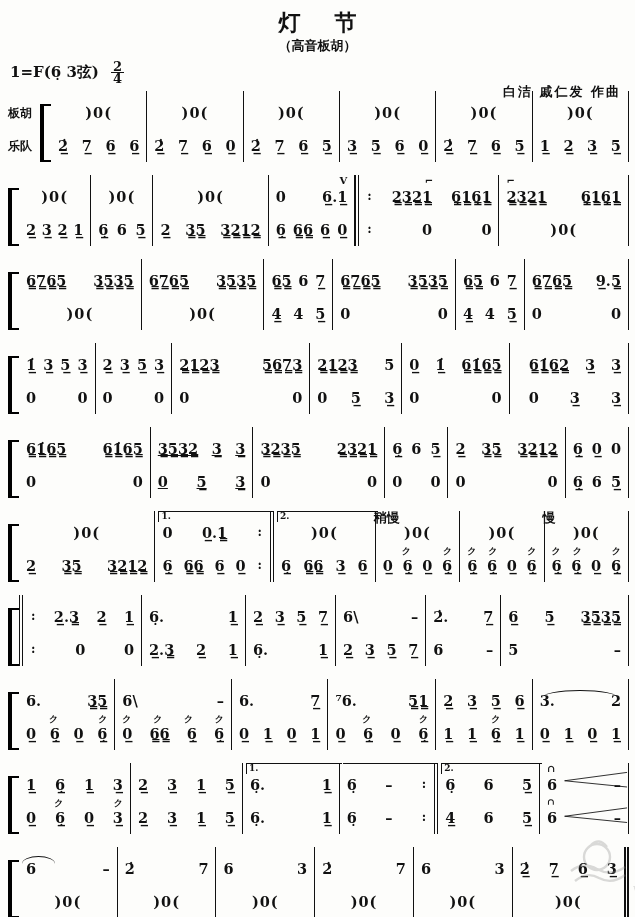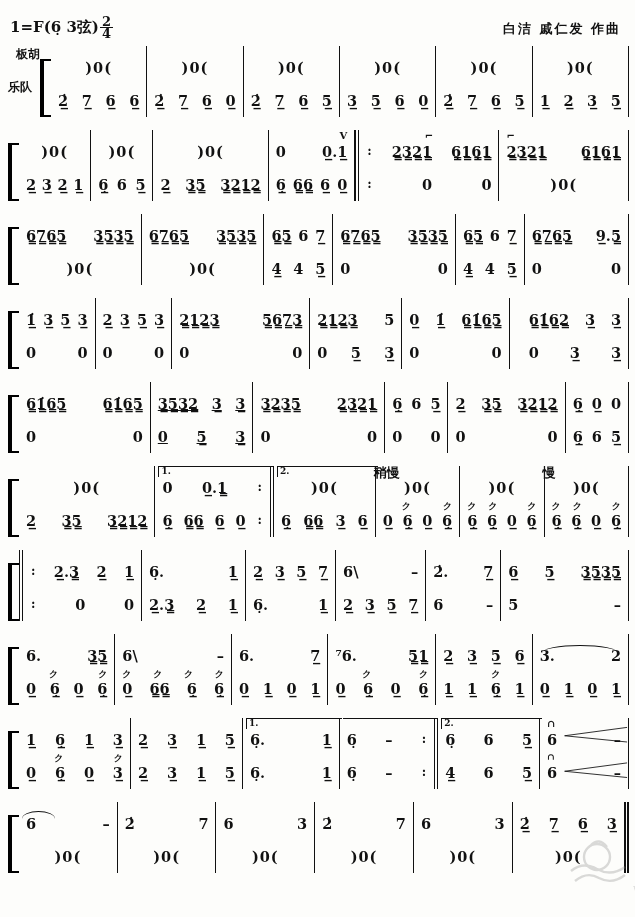--- a/index.html
+++ b/index.html
@@ -3,31 +3,31 @@
 <meta charset="utf-8">
 <style>
   html,body{margin:0;padding:0;background:#e8e8e8;}
   .page{width:635px;height:917px;background:#fdfdfb;position:relative;overflow:hidden;
         font-family:"DejaVu Serif","DejaVu Sans",sans-serif;color:#111;}
   
   .hdr{padding-top:10px;position:relative;}
   .title{text-align:center;font-size:22px;font-weight:bold;letter-spacing:34px;text-indent:34px;line-height:24px;}
   .subtitle{text-align:center;font-size:13px;font-weight:bold;margin-top:3px;}
   .keyrow{position:relative;height:26px;margin-top:4px;}
-  .keysig{position:absolute;left:10px;top:2px;font-size:15px;font-weight:bold;display:flex;align-items:center;gap:1px;}
+  .keysig{position:absolute;left:10px;top:2px;font-size:15px;font-weight:bold;display:flex;align-items:center;gap:12px;}
   .frac{display:inline-flex;flex-direction:column;align-items:center;font-size:13px;line-height:11px;font-weight:bold;}
   .frac .num{border-bottom:1.5px solid #111;padding:0 2px;}
-  .composer{position:absolute;right:14px;top:6px;font-size:13px;font-weight:bold;letter-spacing:2px;}
+  .composer{position:absolute;right:14px;top:24px;font-size:13px;font-weight:bold;letter-spacing:2px;}
   
   .score{padding:6px 6px 0 8px;}
   .system{display:flex;align-items:stretch;margin-bottom:13px;position:relative;}
   .sysbrace{width:7px;border-left:4px solid #000;border-top:2px solid #000;border-bottom:2px solid #000;
             margin-top:13px;height:54px;flex:0 0 auto;}
   .plabels{width:32px;flex:0 0 auto;font-size:12px;font-weight:bold;display:flex;flex-direction:column;}
-  .plabels .pl1{margin-top:0;height:21px;text-align:right;}
+  .plabels .pl1{margin-top:14px;height:21px;}
   .plabels .pl2{margin-top:12px;height:21px;}
   .measure{position:relative;border-right:1.5px solid #111;padding:0 3px;min-width:0;}
   .measure.bl-repeat{border-left:4px double #111;}
   .measure.br-repeat{border-right:4px double #111;}
   .measure.br-final{border-right:5px double #111;}
   .vrow{display:flex;justify-content:space-between;align-items:flex-start;padding:0 4px;}
   .tm{height:13px;font-size:10px;font-weight:bold;}
   .vt{height:21px;}
   .md{height:12px;font-size:9px;font-weight:bold;}
   .vb{height:21px;}
@@ -51,20 +51,22 @@
   .wm{position:absolute;right:6px;bottom:26px;display:flex;align-items:center;opacity:0.32;z-index:5;}
   .wm .chars{font-size:42px;font-weight:bold;color:#8e8e8e;letter-spacing:4px;line-height:44px;}
   .wm .url{position:absolute;bottom:-2px;left:66px;font-size:9px;color:#8e8e8e;letter-spacing:1px;}
 </style>
 </head>
 <body>
 
 <div class="page">
 
   <div class="hdr">
+    <div class="title">灯节</div>
+    <div class="subtitle">（高音板胡）</div>
     <div class="keyrow">
       <div class="keysig">
         <span>1=F(6̣ 3弦)</span>
         <span class="frac">
           <span class="num">2</span>
           <span class="den">4</span>
         </span>
       </div>
       <div class="composer">白洁 戚仁发 作曲</div>
     </div>
@@ -195,21 +197,21 @@
             <span class="beat">3̳2̳1̳2̳</span>
           </div>
         </div>
         <div class="measure" style="flex-grow: 5;">
           <div class="vrow tm">
             <span class="markcell"> </span>
             <span class="markcell">V</span>
           </div>
           <div class="vrow vt">
             <span class="beat">0</span>
-            <span class="beat">0̲.1̲</span>
+            <span class="beat">6̲.1̲</span>
           </div>
           <div class="vrow md"></div>
           <div class="vrow vb">
             <span class="beat">6̣̲</span>
             <span class="beat">6̳6̳</span>
             <span class="beat">6̲</span>
             <span class="beat">0̲</span>
           </div>
         </div>
         <div class="measure bl-repeat" style="flex-grow: 9;">

